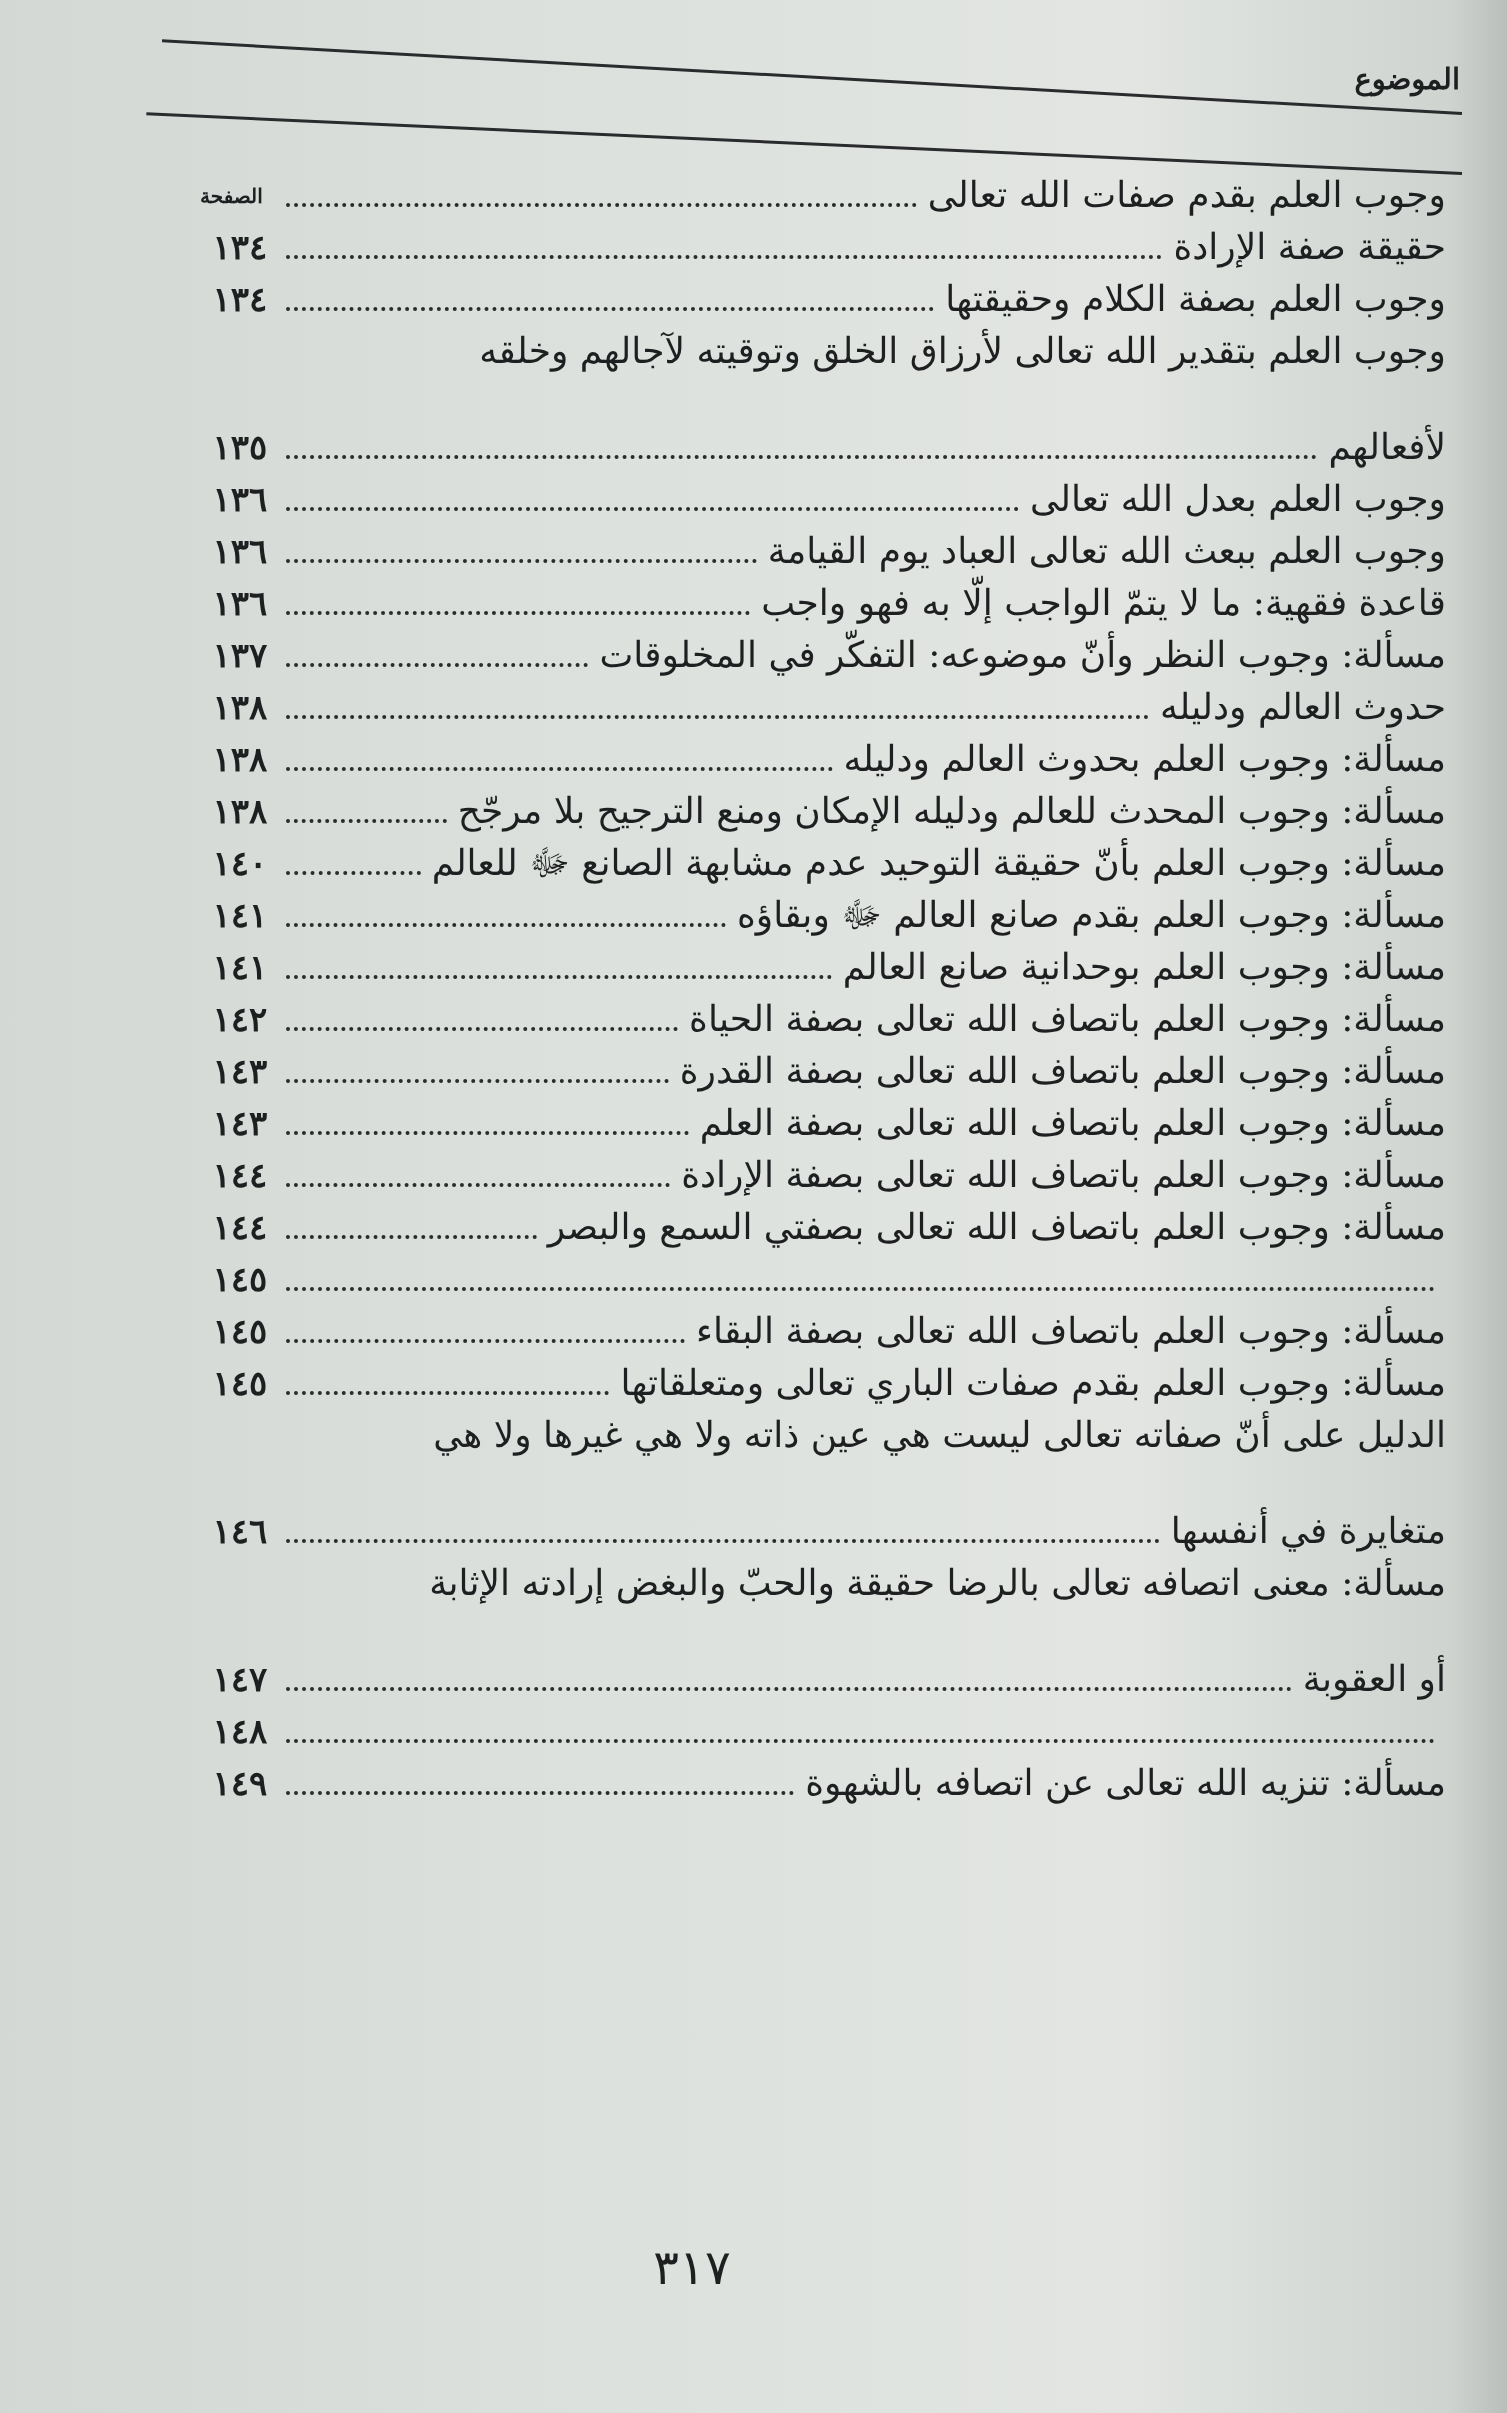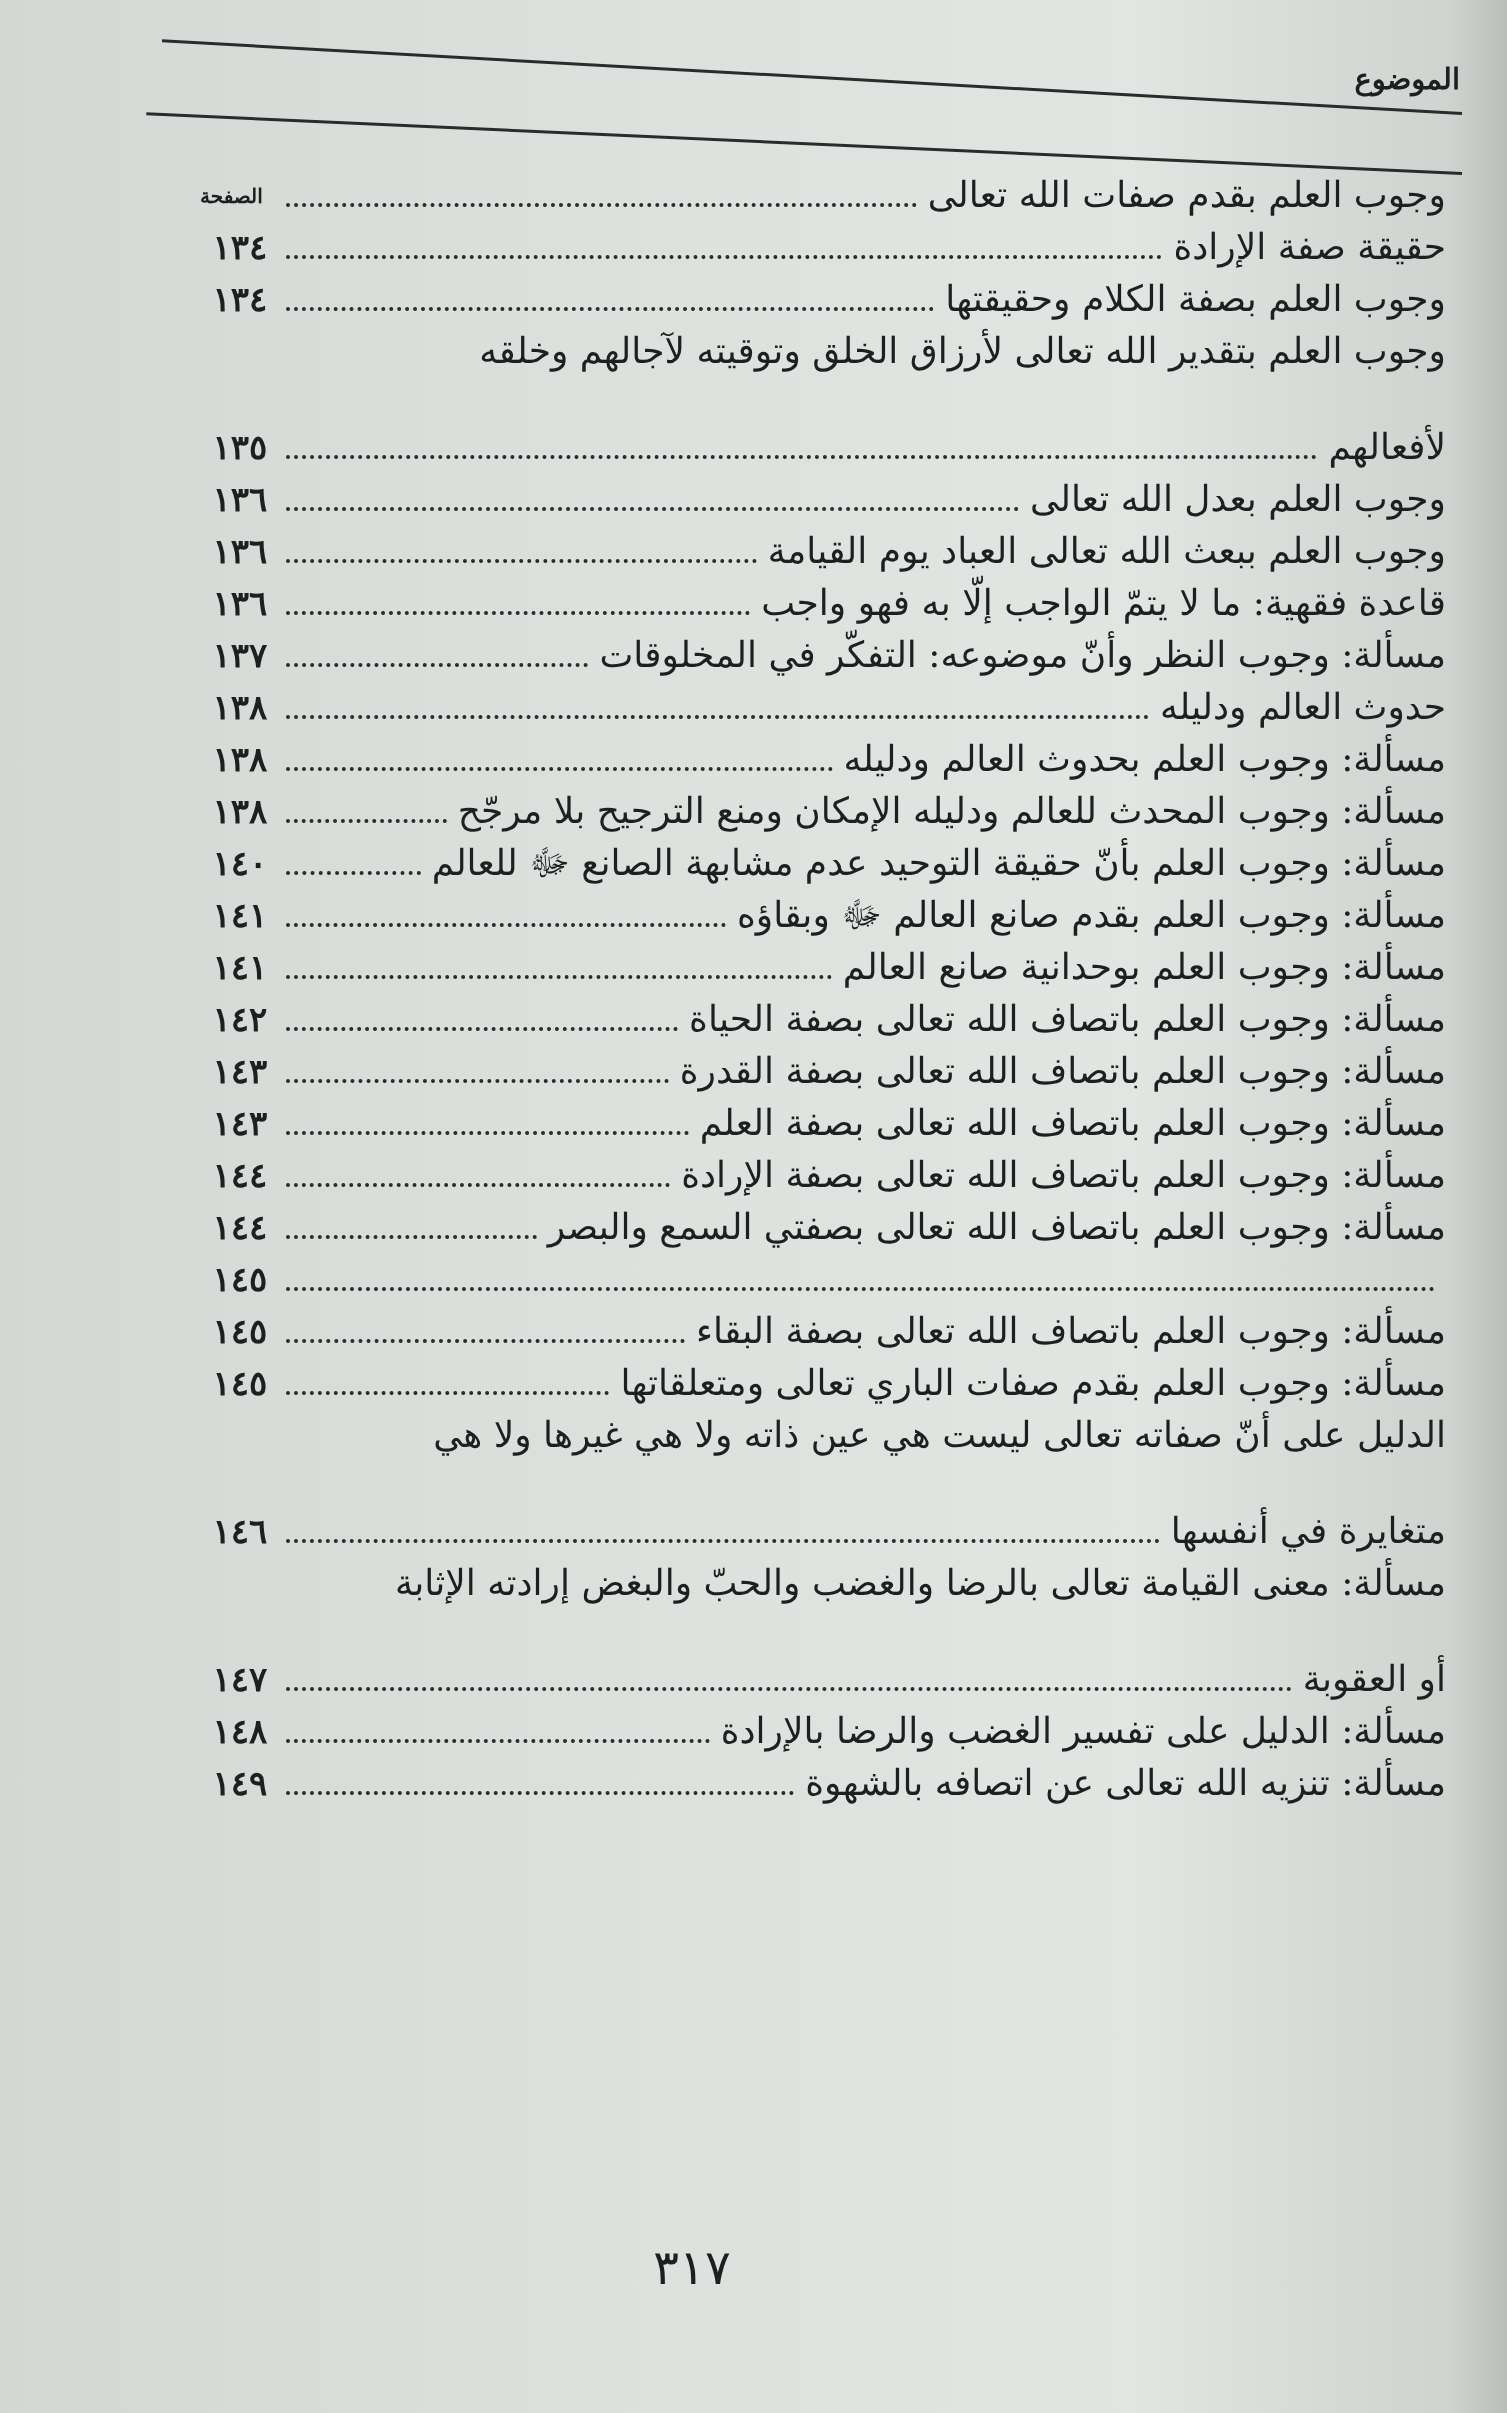--- a/index.html
+++ b/index.html
@@ -239,29 +239,28 @@
     </div>
     <div class="entry wrapped">
       <div class="line1">الدليل على أنّ صفاته تعالى ليست هي عين ذاته ولا هي غيرها ولا هي</div>
       <div class="line2">
         <span class="title">متغايرة في أنفسها</span>
         <span class="dots"></span>
         <span class="pg">١٤٦</span>
       </div>
     </div>
     <div class="entry wrapped">
-      <div class="line1">مسألة: معنى القيامة تعالى بالرضا والغضب والحبّ والبغض إرادته الإثابة</div>
+      <div class="line1">مسألة: معنى اتصافه تعالى بالرضا حقيقة والحبّ والبغض إرادته الإثابة</div>
       <div class="line2">
         <span class="title">أو العقوبة</span>
         <span class="dots"></span>
         <span class="pg">١٤٧</span>
       </div>
     </div>
     <div class="entry">
-      <span class="title">مسألة: الدليل على تفسير الغضب والرضا بالإرادة</span>
       <span class="dots"></span>
       <span class="pg">١٤٨</span>
     </div>
     <div class="entry">
       <span class="title">مسألة: تنزيه الله تعالى عن اتصافه بالشهوة</span>
       <span class="dots"></span>
       <span class="pg">١٤٩</span>
     </div>
   </div>
 

